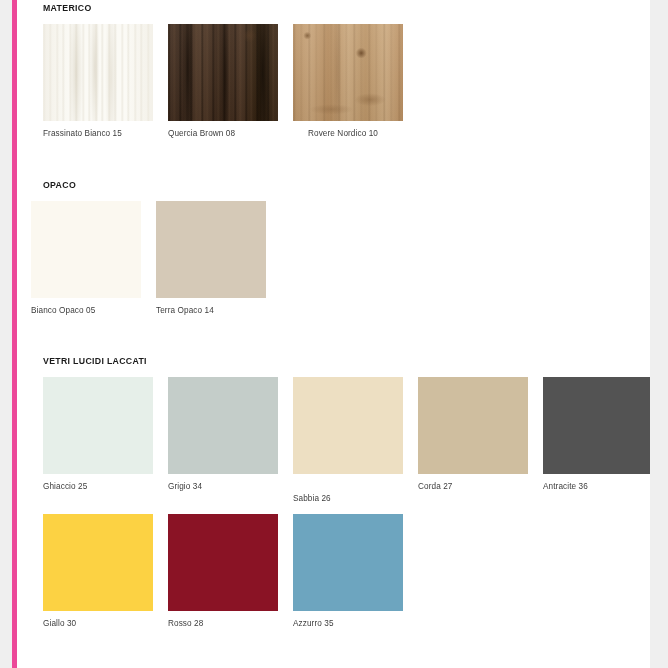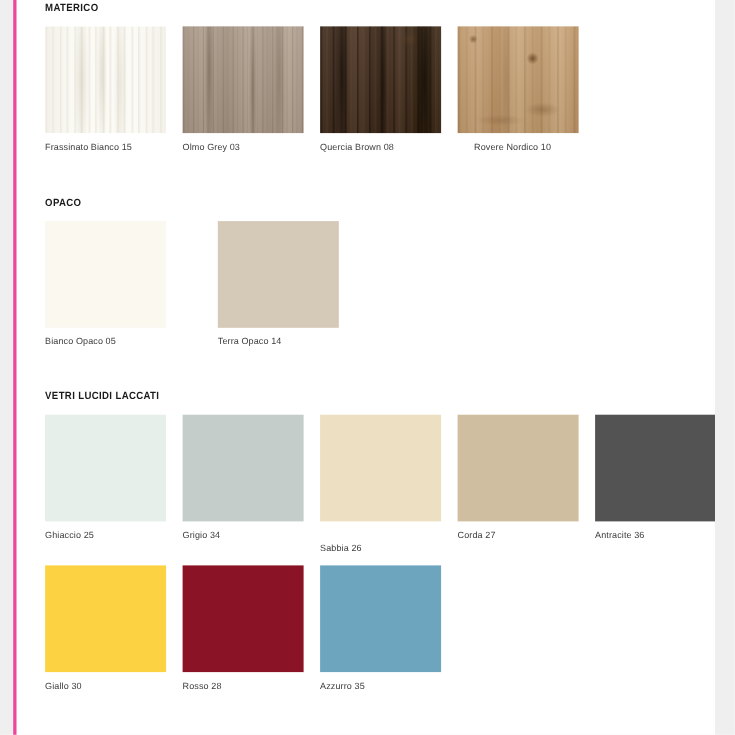--- a/index.html
+++ b/index.html
@@ -17,21 +17,21 @@
   }
 
   
   .page {
     position: absolute;
     left: 12px;
     top: 0;
     width: 638px;
     height: 668px;
     background: #ffffff;
-    border-left: 3px solid #ec4899;
+    border-left: 5px solid #ec4899;
     box-sizing: border-box;
     overflow: hidden;
   }
 
   .content {
     position: absolute;
     left: 14px;
     top: 0;
     width: 624px;
   }
@@ -184,36 +184,32 @@
 <div class="page">
   <div class="content" id="content">
       <div class="section" style="position: absolute; left: 0px; top: 0px; width: 624px;">
         <div class="section-title" style="position: absolute; left: 12px; top: 2px;">MATERICO</div>
         <div class="row" style="position: absolute; left: 12px; top: 24px;">
           <div class="swatch-cell">
             <div class="swatch wood wood-frassinato"></div>
             <div class="swatch-label" style="margin-top: 8px;">Frassinato Bianco 15</div>
           </div>
           <div class="swatch-cell">
-            <div class="swatch wood wood-olmo"></div>
-            <div class="swatch-label" style="margin-top: 8px;">Olmo Grey 03</div>
-          </div>
-          <div class="swatch-cell">
             <div class="swatch wood wood-quercia"></div>
             <div class="swatch-label" style="margin-top: 8px;">Quercia Brown 08</div>
           </div>
           <div class="swatch-cell">
             <div class="swatch wood wood-rovere"></div>
             <div class="swatch-label" style="margin-top: 8px; padding-left: 15px;">Rovere Nordico 10</div>
           </div>
         </div>
       </div>
       <div class="section" style="position: absolute; left: 0px; top: 177px; width: 624px;">
         <div class="section-title" style="position: absolute; left: 12px; top: 2px;">OPACO</div>
-        <div class="row" style="position: absolute; left: 12px; top: 24px; gap: 32px;">
+        <div class="row" style="position: absolute; left: 0; top: 24px;">
           <div class="swatch-cell">
             <div class="swatch" style="background: rgb(251, 248, 240);"></div>
             <div class="swatch-label" style="margin-top: 8px;">Bianco Opaco 05</div>
           </div>
           <div class="swatch-cell">
             <div class="swatch" style="background: rgb(213, 201, 183);"></div>
             <div class="swatch-label" style="margin-top: 8px;">Terra Opaco 14</div>
           </div>
         </div>
       </div>

